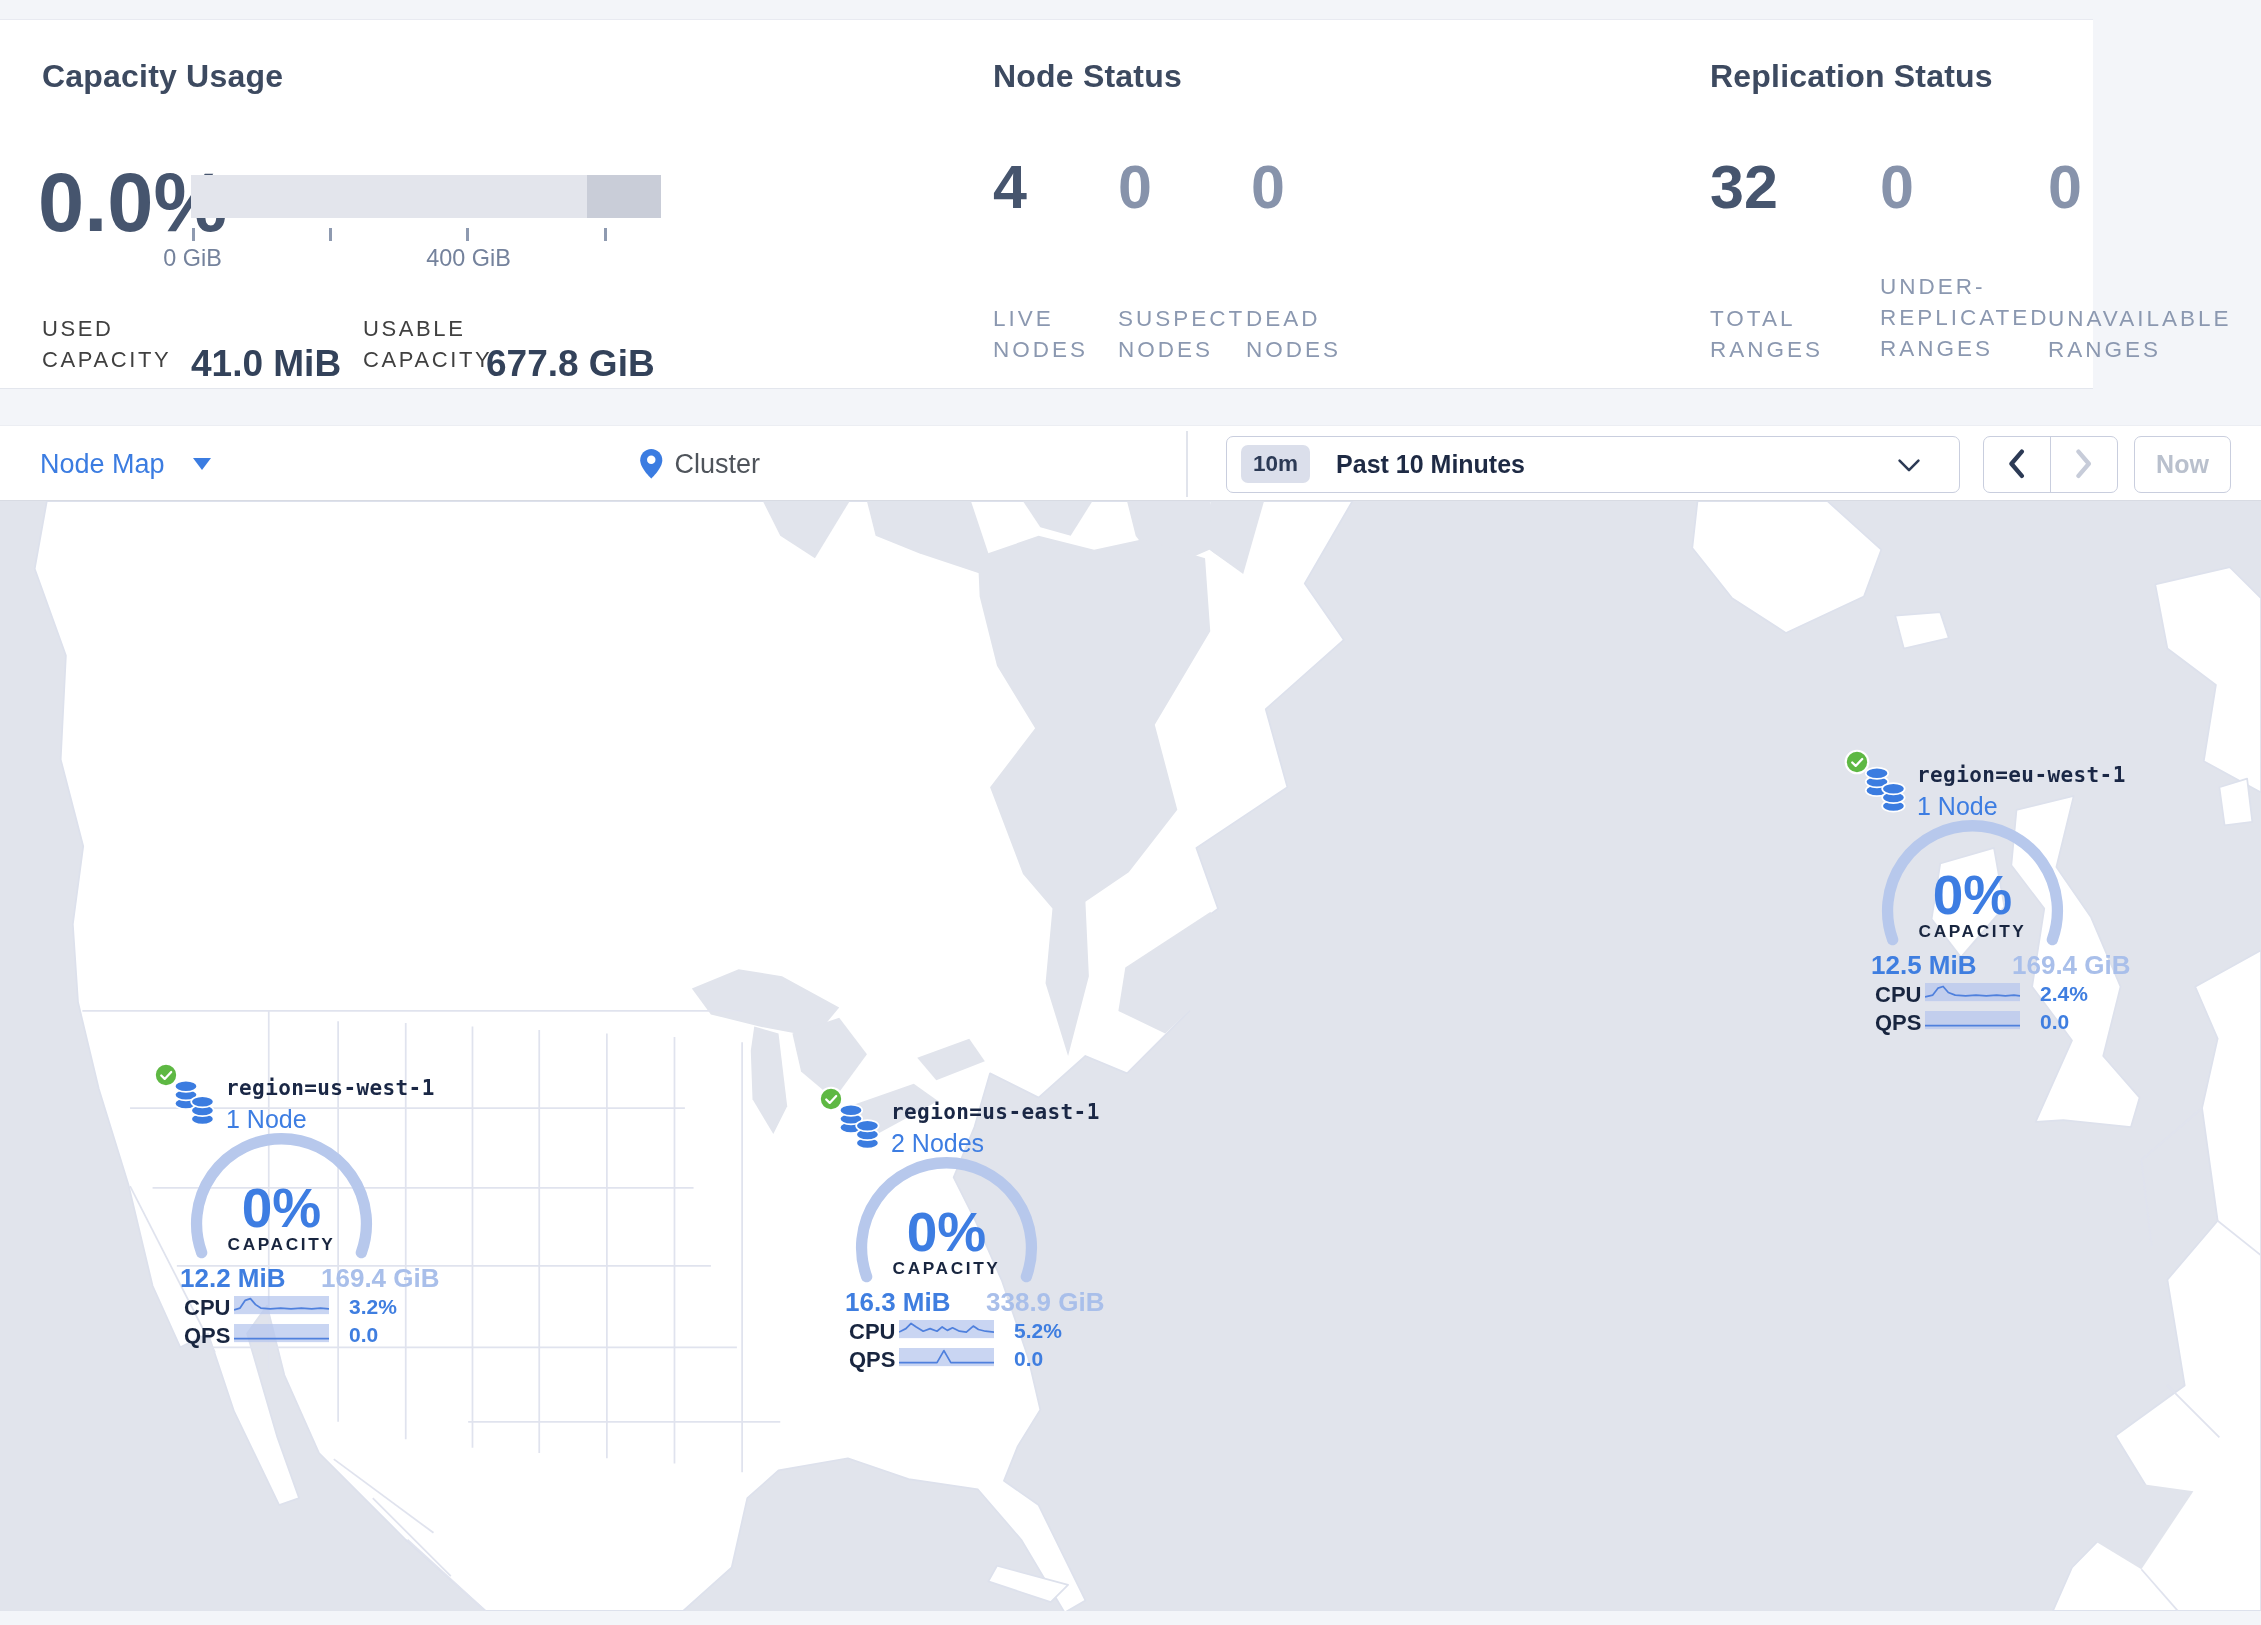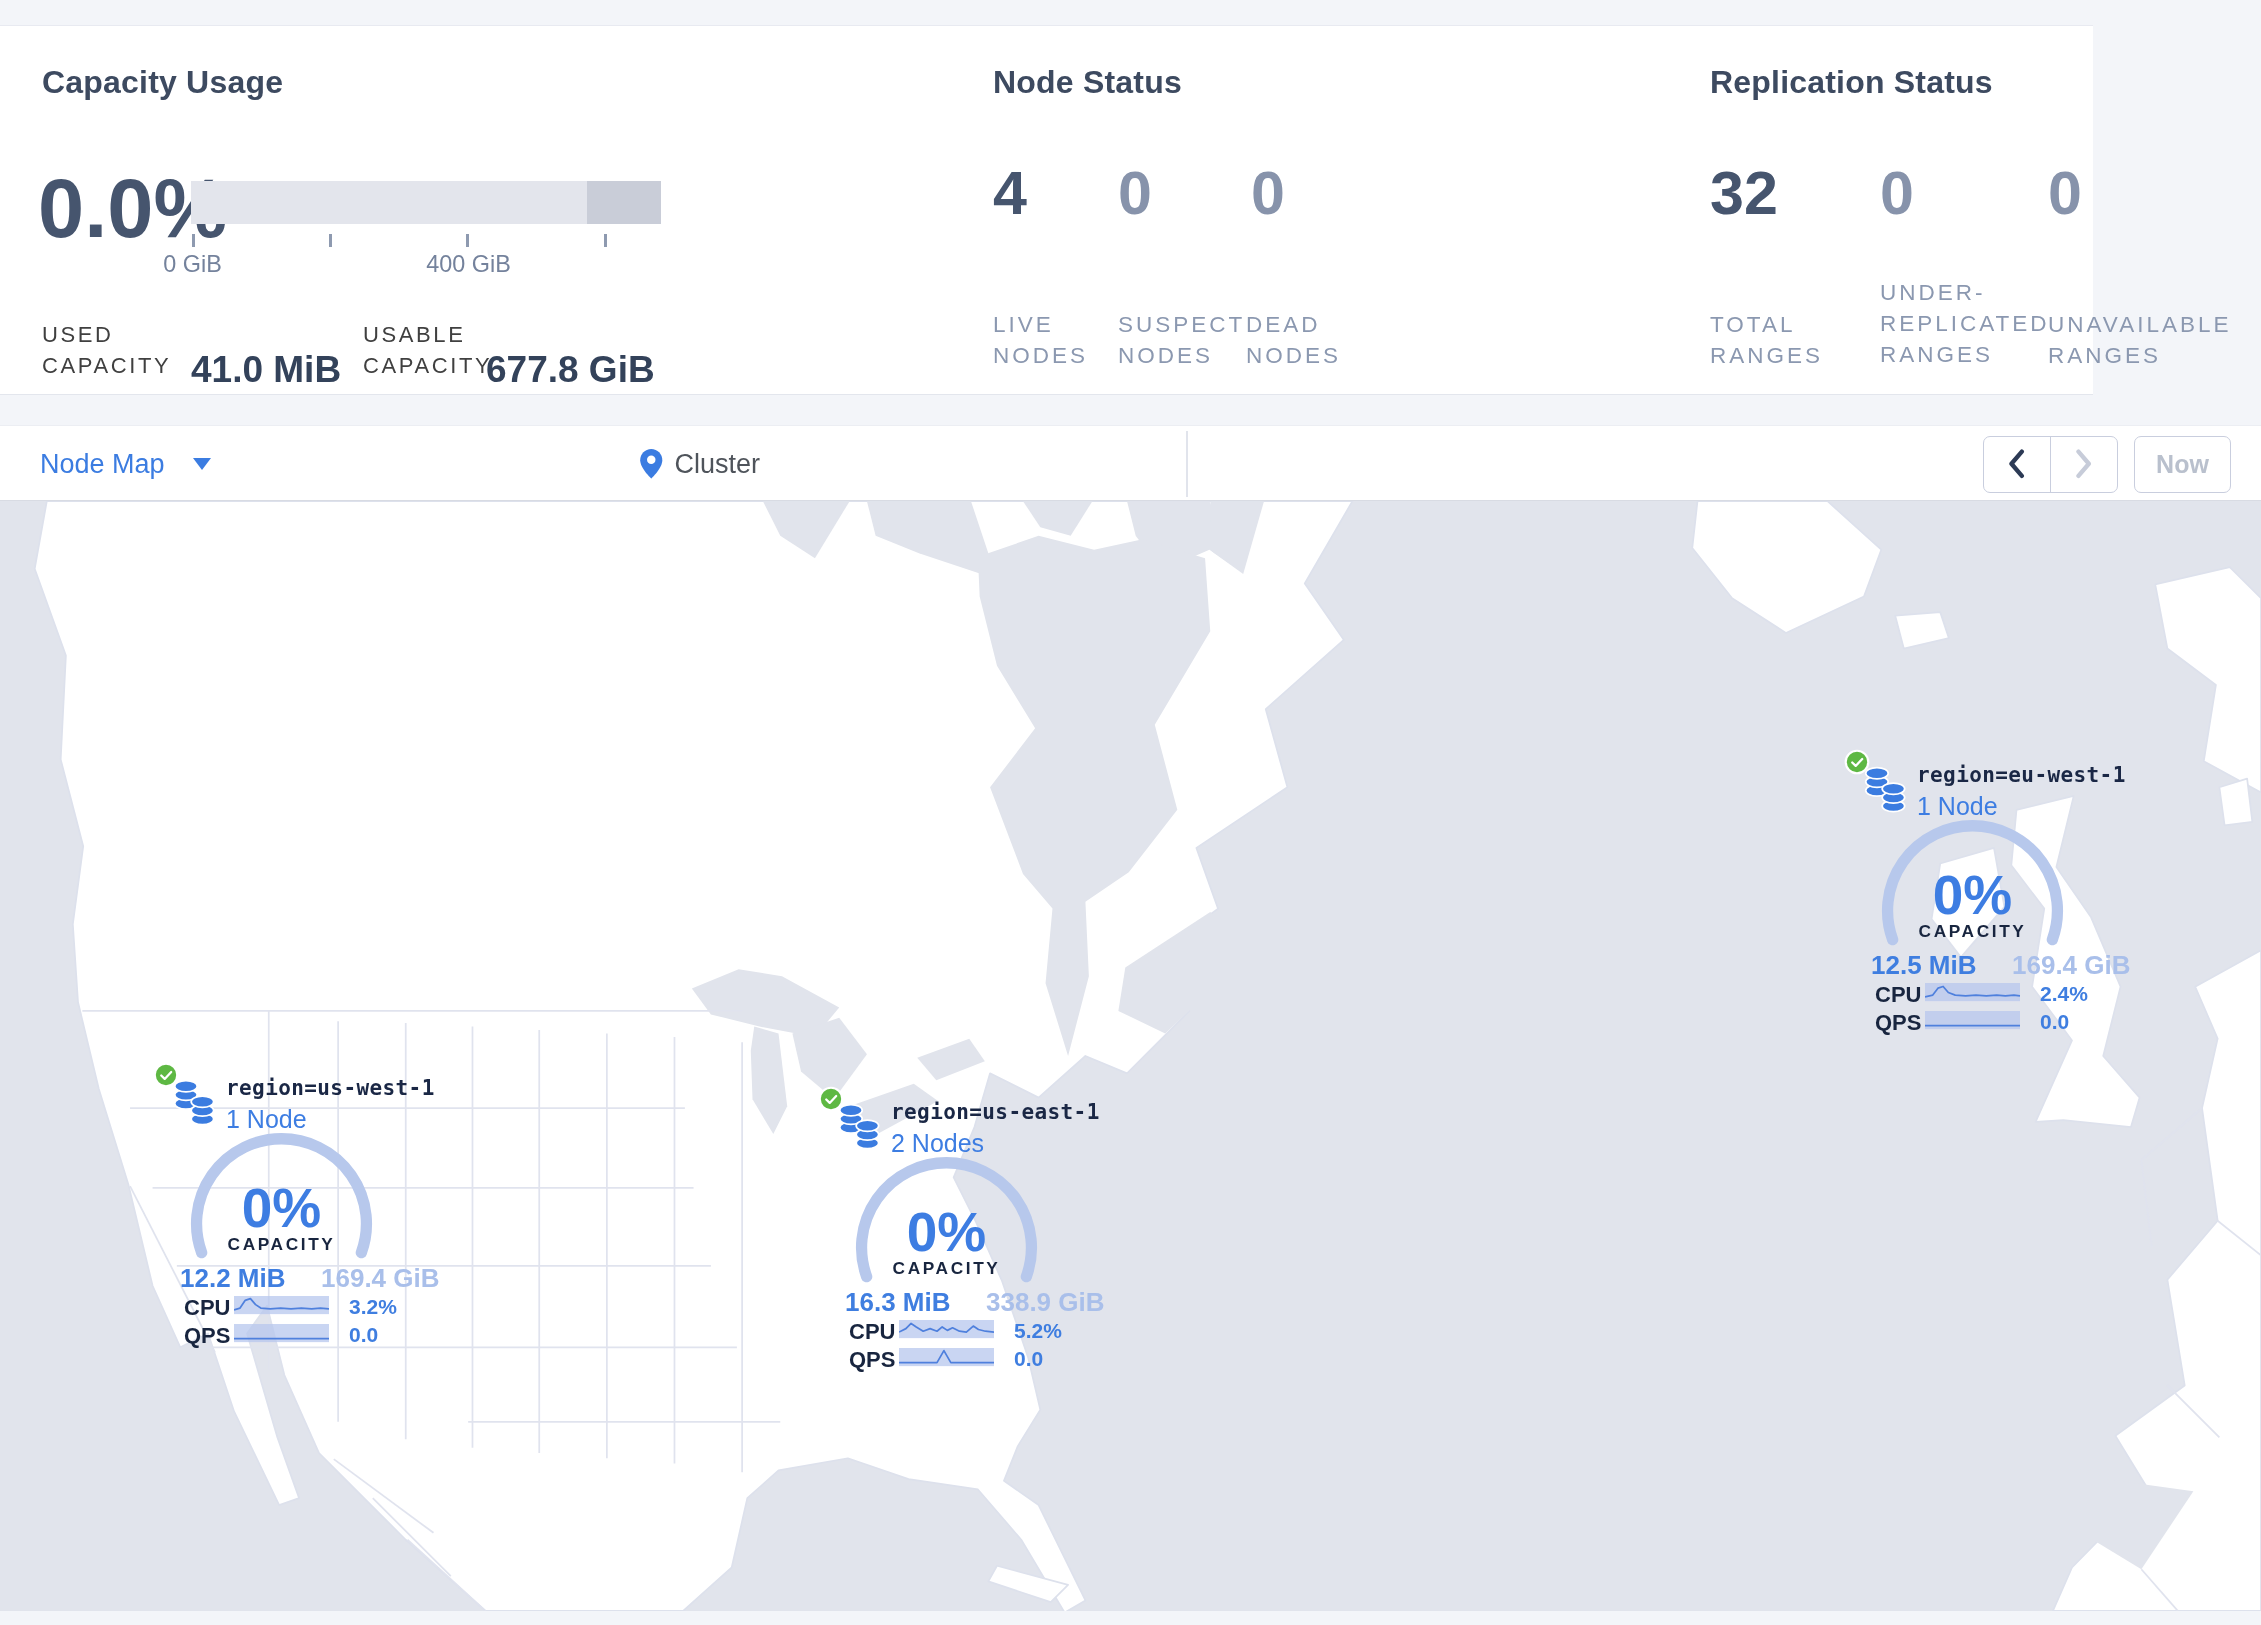--- a/index.html
+++ b/index.html
@@ -9,21 +9,21 @@
     background:#f3f5f9;
     font-family:"Liberation Sans", sans-serif;
     color:#33425a;
     overflow:hidden;
     -webkit-font-smoothing:antialiased;
   }
   .abs { position:absolute; }
 
   
   .stats-panel {
-    position:absolute; left:0; top:25px; width:2093px; height:370px;
+    position:absolute; left:0; top:19px; width:2093px; height:370px;
     background:#ffffff;
     border-top:0.9px solid #e8eaf1;
     border-bottom:0.9px solid #e3e6ed;
   }
   .section-title { font-size:32px; font-weight:700; color:#3d4a60; letter-spacing:0.2px; }
   .big-number { font-size:61px; font-weight:700; color:#46556e; }
   .big-number.dim { color:#8793ab; }
   .stat-label { font-size:22.5px; font-weight:400; letter-spacing:3px; color:#8b98b0; line-height:31px; }
   .cap-label  { font-size:22px; letter-spacing:2.6px; color:#404040; line-height:31px; }
   .cap-value  { font-size:37px; font-weight:700; color:#33425a; }
@@ -172,20 +172,27 @@
   <div class="breadcrumb">
     <svg width="22.5" height="29.5" viewBox="0 0 24 32">
       <path d="M12 0 C5.2 0 0 5.4 0 12.2 C0 21 12 32 12 32 C12 32 24 21 24 12.2 C24 5.4 18.8 0 12 0 Z" fill="#3b7ce1"></path>
       <circle cx="12" cy="11.6" r="4.6" fill="#ffffff"></circle>
     </svg>
     <span class="breadcrumb-label">Cluster</span>
   </div>
 
   <div class="toolbar-divider"></div>
 
+  <div class="time-select">
+    <span class="time-badge">10m</span>
+    <span class="time-label">Past 10 Minutes</span>
+    <svg class="time-chevron" width="24" height="15.6" viewBox="0 0 28 18">
+      <polyline points="3,3 14,14 25,3" fill="none" stroke="#2c3a55" stroke-width="3" stroke-linecap="round" stroke-linejoin="round"></polyline>
+    </svg>
+  </div>
 
   <div class="arrow-group">
     <div class="arrow-btn prev">
       <svg width="17.3" height="29.5" viewBox="0 0 20 34">
         <polyline points="16,3 4,17 16,31" fill="none" stroke="#2c3a55" stroke-width="5" stroke-linecap="round" stroke-linejoin="round"></polyline>
       </svg>
     </div>
     <div class="arrow-btn">
       <svg width="17.3" height="29.5" viewBox="0 0 20 34">
         <polyline points="4,3 16,17 4,31" fill="none" stroke="#c7ccd9" stroke-width="5" stroke-linecap="round" stroke-linejoin="round"></polyline>

